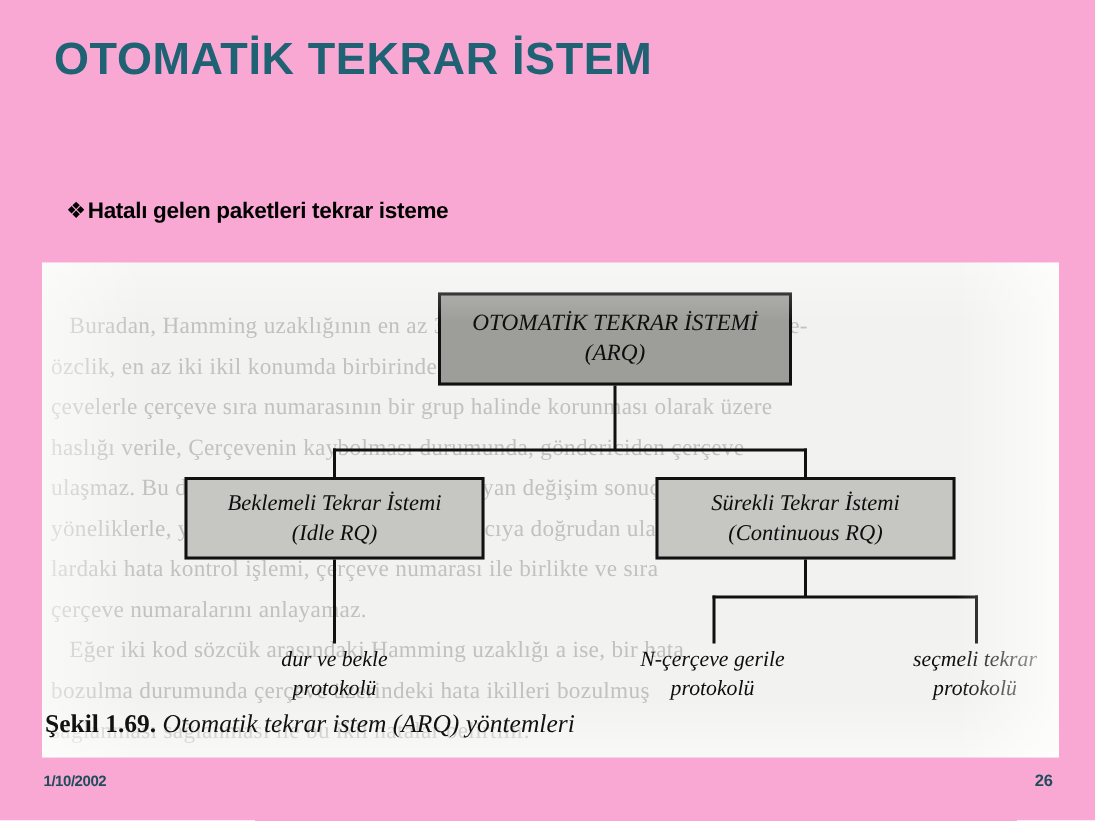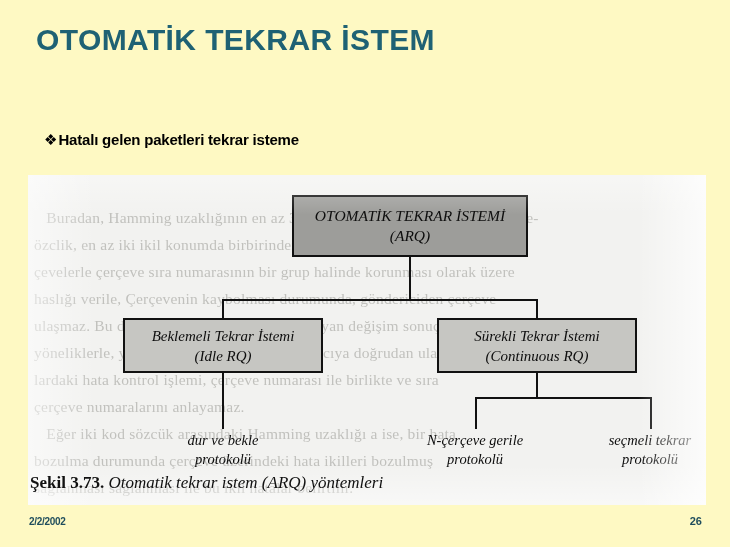--- a/index.html
+++ b/index.html
@@ -8,21 +8,21 @@
     padding: 0;
     background: #ffffff;
   }
   body {
     font-family: "Liberation Sans", sans-serif;
   }
   #slide {
     position: relative;
     width: 730px;
     height: 547px;
-    background: #fef9c3;
+    background: #f9a8d4;
     overflow: hidden;
   }
 
   
   #title-block {
     position: absolute;
     left: 36px;
     top: 22px;
     width: 660px;
   }
@@ -287,20 +287,20 @@
 
       <div class="leaf" style="left:549px; top:256px; width:146px;">
         <div>seçmeli tekrar</div>
         <div>protokolü</div>
       </div>
 
     </div>
   </div>
 
   <div id="caption">
-    <span id="caption-label">Şekil 3.73.</span>
+    <span id="caption-label">Şekil 1.69.</span>
     <span id="caption-text">Otomatik tekrar istem (ARQ) yöntemleri</span>
   </div>
 
-  <div id="footer-date">2/2/2002</div>
+  <div id="footer-date">1/10/2002</div>
   <div id="footer-page">26</div>
 
 </div>
 
 </body></html>

